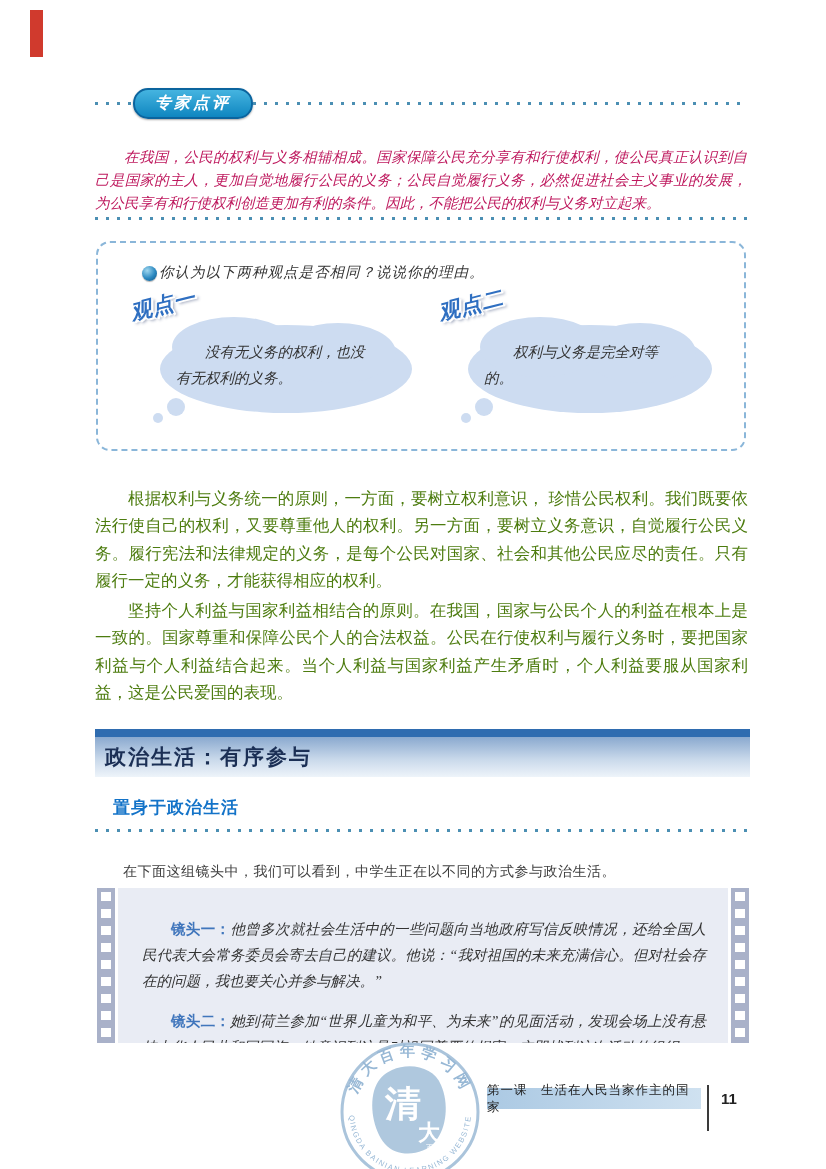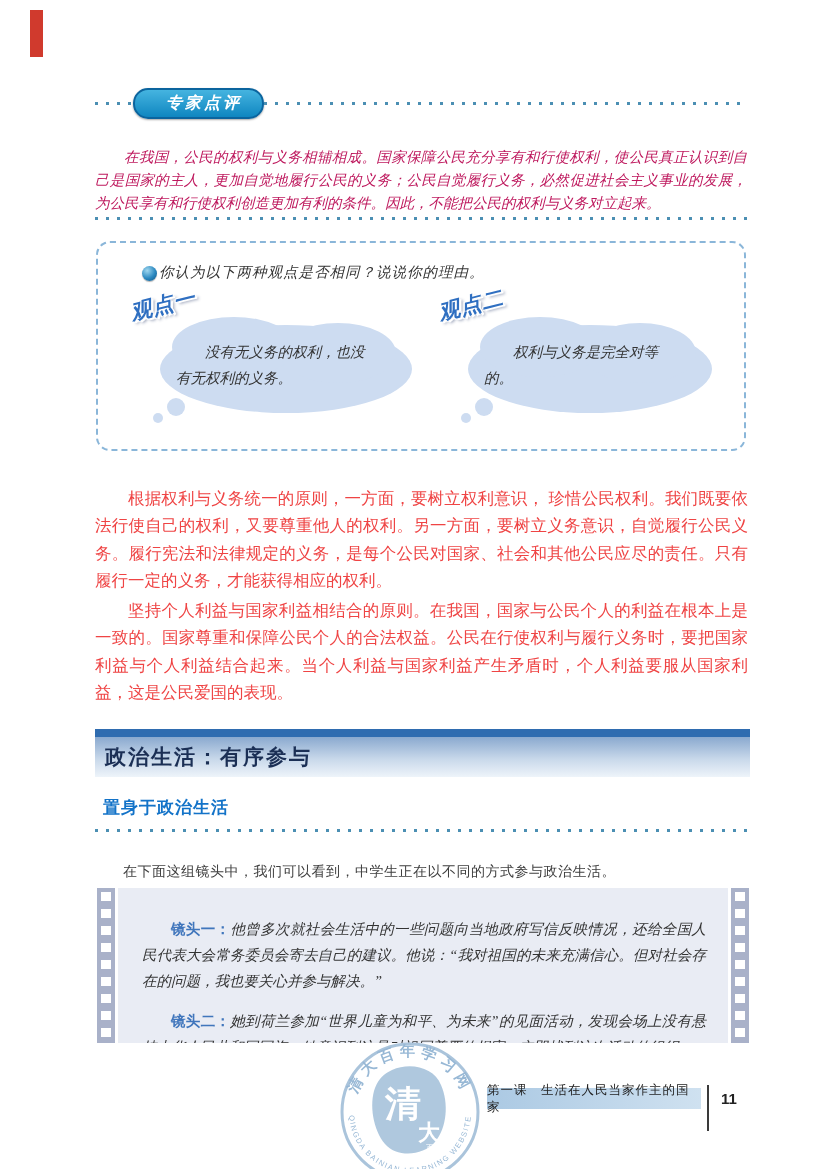--- a/index.html
+++ b/index.html
@@ -12,21 +12,21 @@
   
   .dotline{height:3px;background-image:repeating-linear-gradient(90deg,#4b8fb3 0 3px,transparent 3px 11px);}
 
   
   .badge-row{position:absolute;left:95px;top:88px;width:652px;display:flex;align-items:center;}
   .badge-row .pre{width:38px;}
   .badge-row .post{flex:1;}
   .badge{width:116px;height:27px;border-radius:15px;border:2px solid #0b649e;
          background:linear-gradient(180deg,#45b4e0,#0f86c0);color:#fff;font-weight:bold;font-style:italic;
          font-size:16px;display:flex;align-items:center;justify-content:center;letter-spacing:3px;
-         font-family:"Liberation Sans","DejaVu Sans",sans-serif;box-shadow:0 1px 2px rgba(0,0,0,.35);flex:0 0 auto;padding-left:11px;}
+         font-family:"Liberation Sans","DejaVu Sans",sans-serif;box-shadow:0 1px 2px rgba(0,0,0,.35);flex:0 0 auto;}
 
   .expert-text{position:absolute;left:95px;top:131px;width:652px;font-style:italic;font-size:14.5px;
          line-height:23px;text-align:justify;text-indent:2em;color:#be185d;}
 
   .dotline2{position:absolute;left:95px;top:217px;width:652px;}
 
   
   .activity-box{position:absolute;left:96px;top:241px;width:646px;height:206px;
          border:2px dashed #8ab6d9;border-radius:14px;}
   .question-row{position:absolute;left:44px;top:20px;display:flex;gap:2px;align-items:flex-start;width:560px;}
@@ -40,32 +40,32 @@
   .cloud.c2{left:346px;top:64px;width:272px;}
   .cloud svg{position:absolute;left:0;top:0;}
   .vp-label{position:absolute;left:-6px;top:-16px;transform:rotate(-14deg);font-weight:bold;font-style:italic;
          font-size:21px;color:#2f6fc1;font-family:"Liberation Sans","DejaVu Sans",sans-serif;letter-spacing:1px;
          text-shadow:-1px -1px 0 #fff,1px -1px 0 #fff,-1px 1px 0 #fff,2px 2px 0 #fff,3px 3px 3px rgba(20,40,90,.45);}
   .vp-text{position:absolute;left:40px;top:32px;width:196px;font-style:italic;font-size:14.5px;
          line-height:26px;color:#333;text-indent:2em;}
 
   
   .para{position:absolute;left:95px;width:653px;font-size:16.5px;line-height:27.5px;
-        text-align:justify;text-indent:2em;color:#ef4444;}
+        text-align:justify;text-indent:2em;color:#4d7c0f;}
   .para.p1{top:468px;}
   .para.p2{top:580px;}
 
   
   .section-header{position:absolute;left:95px;top:729px;width:655px;}
   .section-header .stripe{height:8px;background:#2f6cb0;}
   .section-header .grad{height:40px;background:linear-gradient(180deg,#8aa9cf 0%,#c8d8ea 55%,#eef4fa 100%);
         display:flex;align-items:center;padding-left:10px;box-sizing:border-box;}
   .section-title{font-size:21px;font-weight:bold;color:#1b2f55;letter-spacing:2px;}
 
-  .subtitle{position:absolute;left:103px;top:796px;font-family:"Liberation Sans","DejaVu Sans",sans-serif;
+  .subtitle{position:absolute;left:113px;top:796px;font-family:"Liberation Sans","DejaVu Sans",sans-serif;
         font-weight:bold;font-size:17px;color:#1373c8;letter-spacing:1px;}
   .dotline3{position:absolute;left:95px;top:829px;width:653px;}
 
   .intro{position:absolute;left:95px;top:849px;width:650px;font-size:14px;
         color:#3e3e3e;text-indent:2em;letter-spacing:.5px;}
 
   
   .film{position:absolute;left:97px;top:888px;width:652px;height:155px;display:flex;}
   .film .strip{width:18px;flex:0 0 auto;
         background-image:

